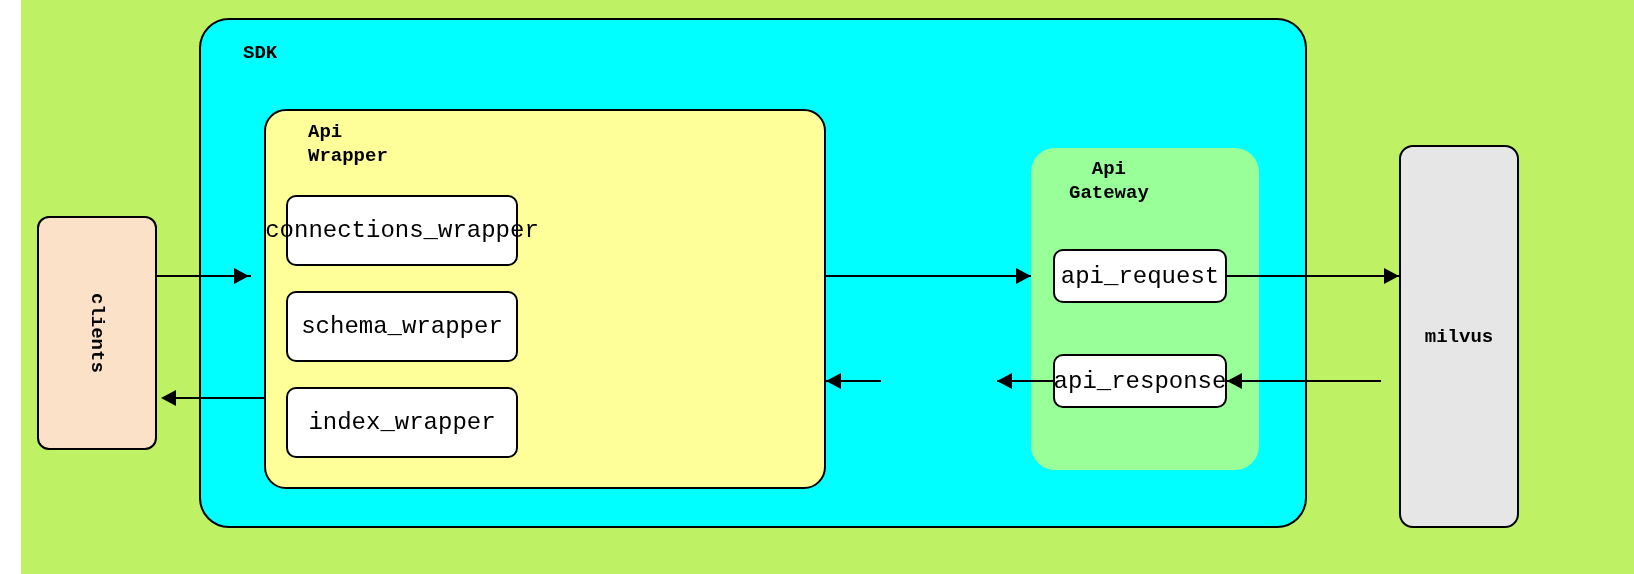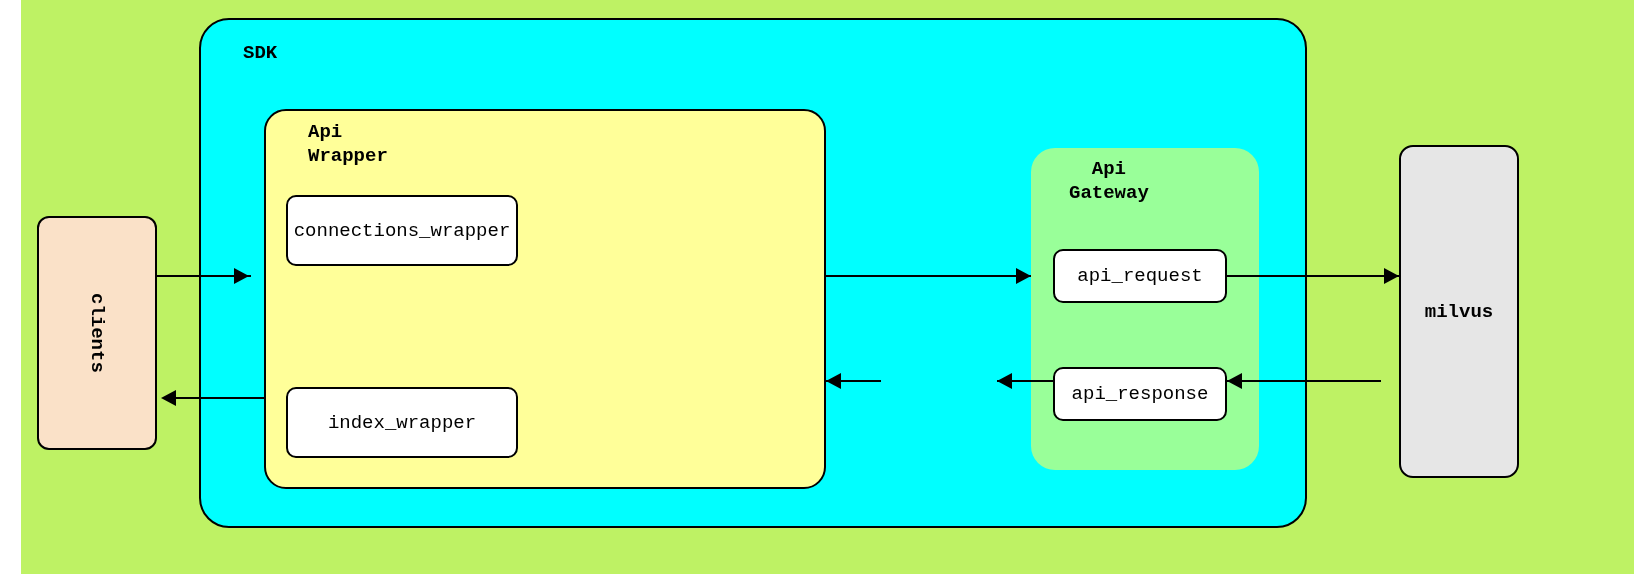--- a/index.html
+++ b/index.html
@@ -73,36 +73,36 @@
     text-align: left;
   }
   .title-sdk   { left: 42px;  top: 22px; }
   .title-wrapper { left: 42px; top: 10px; }
   .title-gateway { left: 38px; top: 10px; text-align: center; }
 
   
   .leaf {
     background: #ffffff;
     border-radius: 10px;
-    font-size: 19px;
+    font-size: 24px;
     color: #000000;
   }
 
   
   .leaf-w { width: 232px; height: 71px; }
   .col-a { left: 265px; }
   .col-b { left: 553px; }
   .row-1 { top: 195px; }
   .row-2 { top: 291px; }
   .row-3 { top: 387px; }
 
   
   .leaf-g { left: 1032px; width: 174px; height: 54px; }
   .g-row-1 { top: 249px; }
-  .g-row-2 { top: 367px; }
+  .g-row-2 { top: 354px; }
 
   
   .leaf-checker {
     left: 860px;
     top: 354px;
     width: 116px;
     height: 54px;
   }
 
   
@@ -119,21 +119,21 @@
   .entity-clients .vertical-label {
     writing-mode: vertical-rl;
     text-orientation: mixed;
     transform: rotate(0deg);
     letter-spacing: 0px;
   }
   .entity-milvus {
     left: 1378px;
     top: 145px;
     width: 120px;
-    height: 333px;
+    height: 383px;
     background: #e6e6e6;
     border-radius: 14px;
     font-size: 19px;
     font-weight: bold;
   }
 
   
   .conn {
     position: absolute;
     height: 2px;
@@ -162,20 +162,21 @@
     <span class="container-title title-wrapper">Api
 Wrapper</span>
   </div>
 
   <div class="box container-gateway">
     <span class="container-title title-gateway">Api
 Gateway</span>
   </div>
 
   <div class="box leaf leaf-w col-a row-1">connections_wrapper</div>
+  <div class="box leaf leaf-w col-a row-2">schema_wrapper</div>
   <div class="box leaf leaf-w col-a row-3">index_wrapper</div>
 
   <div class="box leaf leaf-g g-row-1">api_request</div>
   <div class="box leaf leaf-g g-row-2">api_response</div>
 
 
   <div class="box entity-clients">
     <span class="vertical-label">clients</span>
   </div>
 

